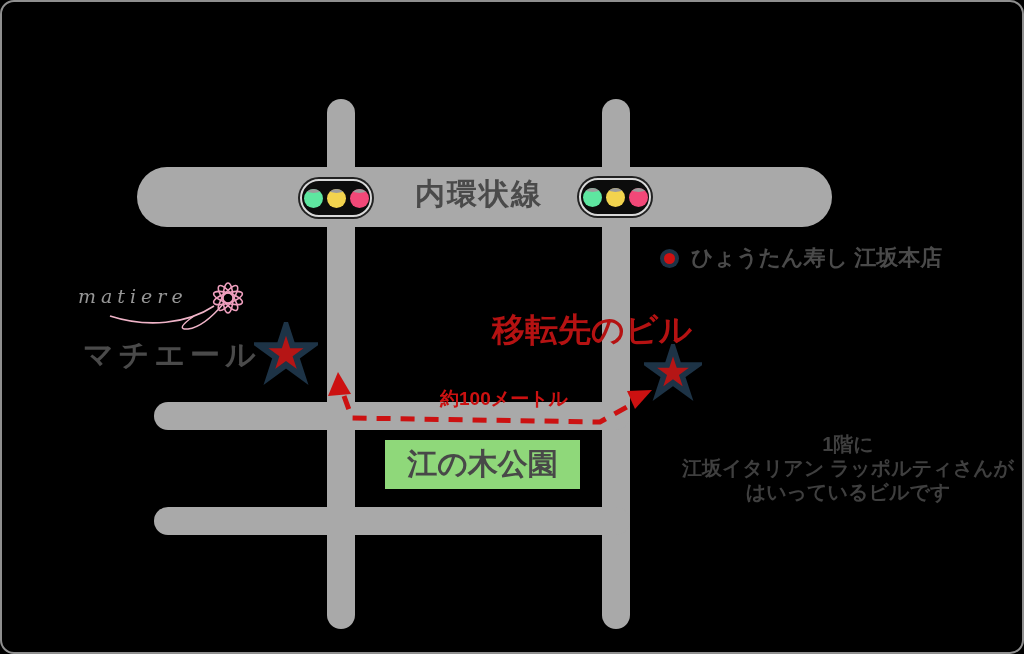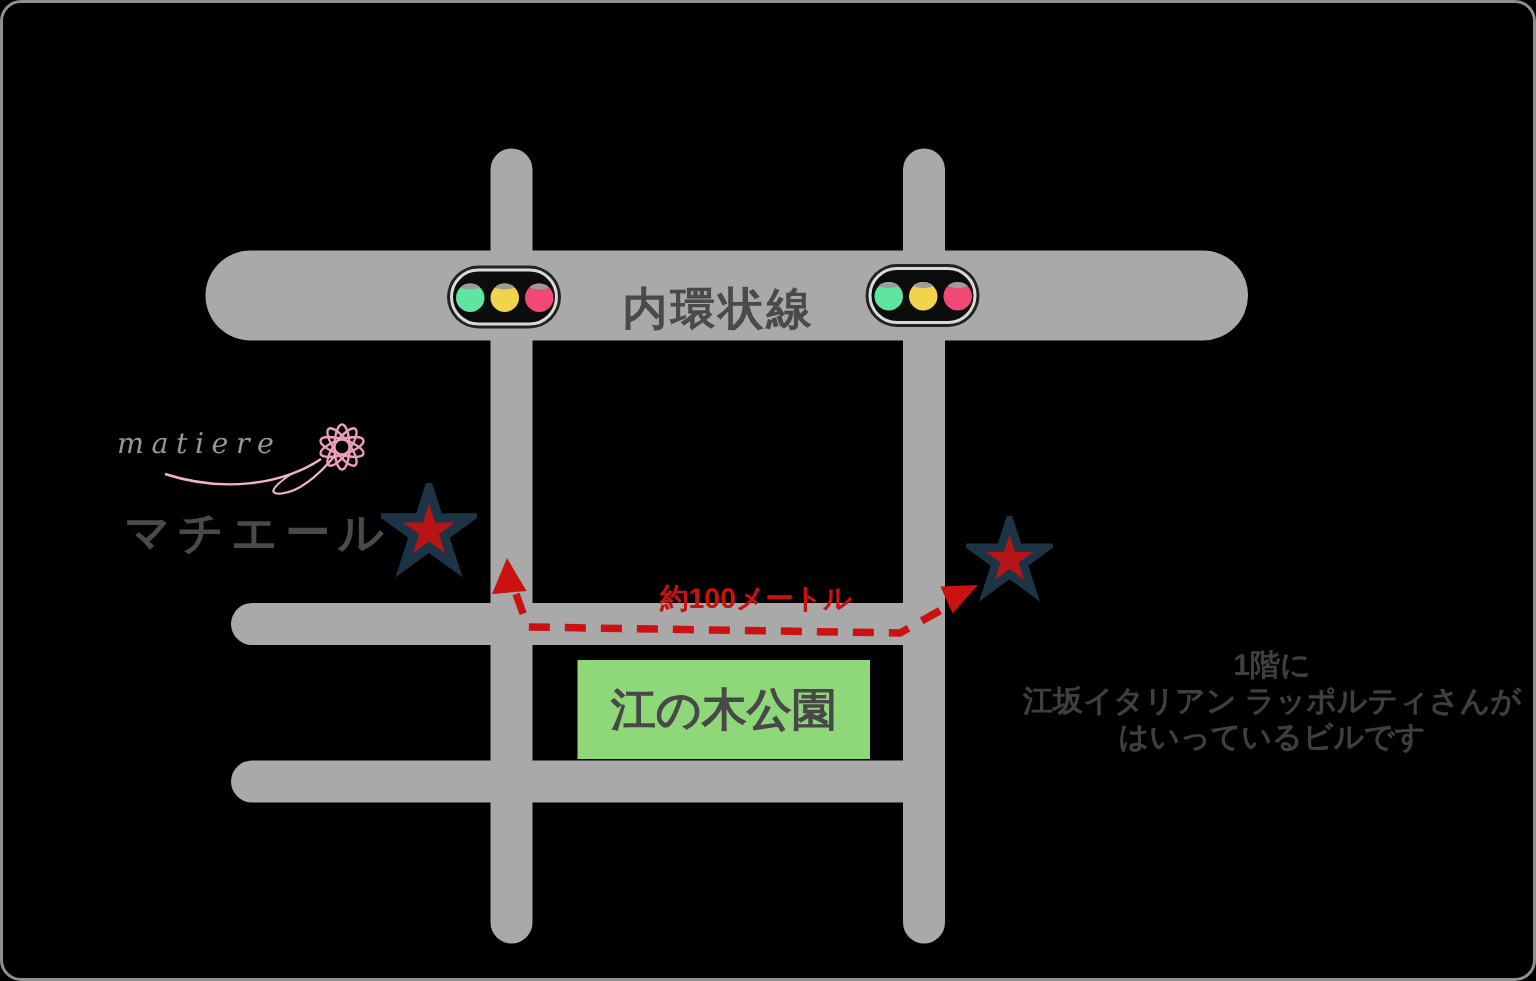--- a/index.html
+++ b/index.html
@@ -19,36 +19,36 @@
   #tl-left{left:298px;top:177px;}
   #tl-right{left:577px;top:176px;}
   .light{width:19px;height:19px;border-radius:50%;position:relative;overflow:hidden;}
   .light::before{content:"";position:absolute;left:-3px;top:-13px;width:25px;height:17px;
       border-radius:50%;background:#9b9b9b;}
   .light.g{background:var(--light_green,#5ee6a0);}
   .light.y{background:var(--light_yellow,#f2d34e);}
   .light.p{background:var(--light_pink,#f24878);}
 
   .lbl{position:absolute;white-space:nowrap;}
-  #main-road-label{left:413px;top:184px;font-size:30px;font-weight:bold;
+  #main-road-label{left:413px;top:172px;font-size:30px;font-weight:bold;
       color:var(--text_gray,#4a4a4a);letter-spacing:2px;}
   #direction-label{left:808px;top:175px;font-size:30px;font-weight:bold;color:#515151;}
 
   #legend{position:absolute;left:658px;top:241px;}
   .legend-row{display:flex;align-items:center;gap:16px;margin-bottom:9px;
       font-size:22px;font-weight:bold;color:var(--text_gray,#4a4a4a);white-space:nowrap;}
   .dot{width:11px;height:11px;border-radius:50%;background:var(--arrow_red,#cc1111);
       box-shadow:0 0 0 4px var(--star_stroke,#1d3346);margin-left:4px;flex:0 0 auto;}
 
   #destination-label{left:490px;top:306px;font-size:33px;font-weight:800;
       color:var(--accent_red,#b51212);}
   #distance-label{left:420px;top:384px;font-size:19px;font-weight:bold;
       color:var(--arrow_red,#cc1111);margin-left:18px;}
 
-  #park{position:absolute;left:383px;top:438px;width:195px;height:66px;
+  #park{position:absolute;left:383px;top:438px;width:195px;height:49px;
       background:var(--park_green,#8fd87a);display:flex;align-items:center;justify-content:center;
       font-size:30px;font-weight:bold;color:#484848;}
 
   #note{position:absolute;left:660px;top:430px;width:372px;text-align:center;
       font-size:20px;font-weight:bold;color:#3f3f3f;line-height:24px;}
 
   #logo-script{left:76px;top:283px;font-family:"DejaVu Serif",serif;font-style:italic;
       font-size:19px;letter-spacing:5px;color:#979797;}
   #shop-name{left:40px;top:333px;font-family:"DejaVu Serif",serif;font-size:30px;
       font-weight:600;letter-spacing:5px;color:var(--text_gray,#4a4a4a);margin-left:41px;}
@@ -74,20 +74,24 @@
   </div>
   <div class="tl" id="tl-right">
     <span class="light g"></span>
     <span class="light y"></span>
     <span class="light p"></span>
   </div>
 
   <div class="lbl" id="main-road-label">内環状線</div>
 
   <div id="legend">
+    <div class="legend-row">
+      <span class="dot"></span>
+      <span>ひょうたん寿し 江坂本店</span>
+    </div>
   </div>
 
   <div class="lbl" id="logo-script">matiere</div>
   <svg class="abs" style="left:100px;top:276px;" width="155" height="52" viewBox="0 0 155 52">
     <path d="M8 38 C 45 50, 85 46, 112 28" fill="none" stroke="#f0b4c8" stroke-width="1.6"></path>
     <path d="M92 38 q -20 14 -6 13 q 16 -2 36 -26" fill="none" stroke="#f0b4c8" stroke-width="1.4"></path>
     <g transform="translate(126,20)" stroke="#ef9fbe" stroke-width="1.6" fill="none">
       <ellipse rx="5" ry="15" transform="rotate(0)"></ellipse>
       <ellipse rx="5" ry="15" transform="rotate(72)"></ellipse>
       <ellipse rx="5" ry="15" transform="rotate(144)"></ellipse>
@@ -98,20 +102,21 @@
   <div class="lbl" id="shop-name">マチエール</div>
 
   <svg class="abs" style="left:252px;top:320px;" width="64" height="64" viewBox="0 0 100 104">
     <polygon points="50,6 60.3,37.8 93.7,37.8 66.6,57.4 77,89.2 50,69.5 23,89.2 33.4,57.4 6.3,37.8 39.7,37.8" fill="#b51515" stroke="#1d3346" stroke-width="10" stroke-miterlimit="12"></polygon>
   </svg>
 
   <svg class="abs" style="left:642px;top:342px;" width="58" height="58" viewBox="0 0 100 104">
     <polygon points="50,6 60.3,37.8 93.7,37.8 66.6,57.4 77,89.2 50,69.5 23,89.2 33.4,57.4 6.3,37.8 39.7,37.8" fill="#b51515" stroke="#1d3346" stroke-width="10" stroke-miterlimit="12"></polygon>
   </svg>
 
+  <div class="lbl" id="destination-label">移転先のビル</div>
   <div class="lbl" id="distance-label">約100メートル</div>
 
   <svg class="abs" style="left:0;top:0;" width="1020" height="650" viewBox="0 0 1020 650">
     <polyline points="342,394 350,416 598,420 632,401" fill="none" stroke="#cc1111" stroke-width="5" stroke-dasharray="14 10"></polyline>
     <polygon points="336,370 349,392 326,394" fill="#cc1111"></polygon>
     <polygon points="650,388 633,407 625,389" fill="#cc1111"></polygon>
   </svg>
 
   <div id="park">
     <span>江の木公園</span>

